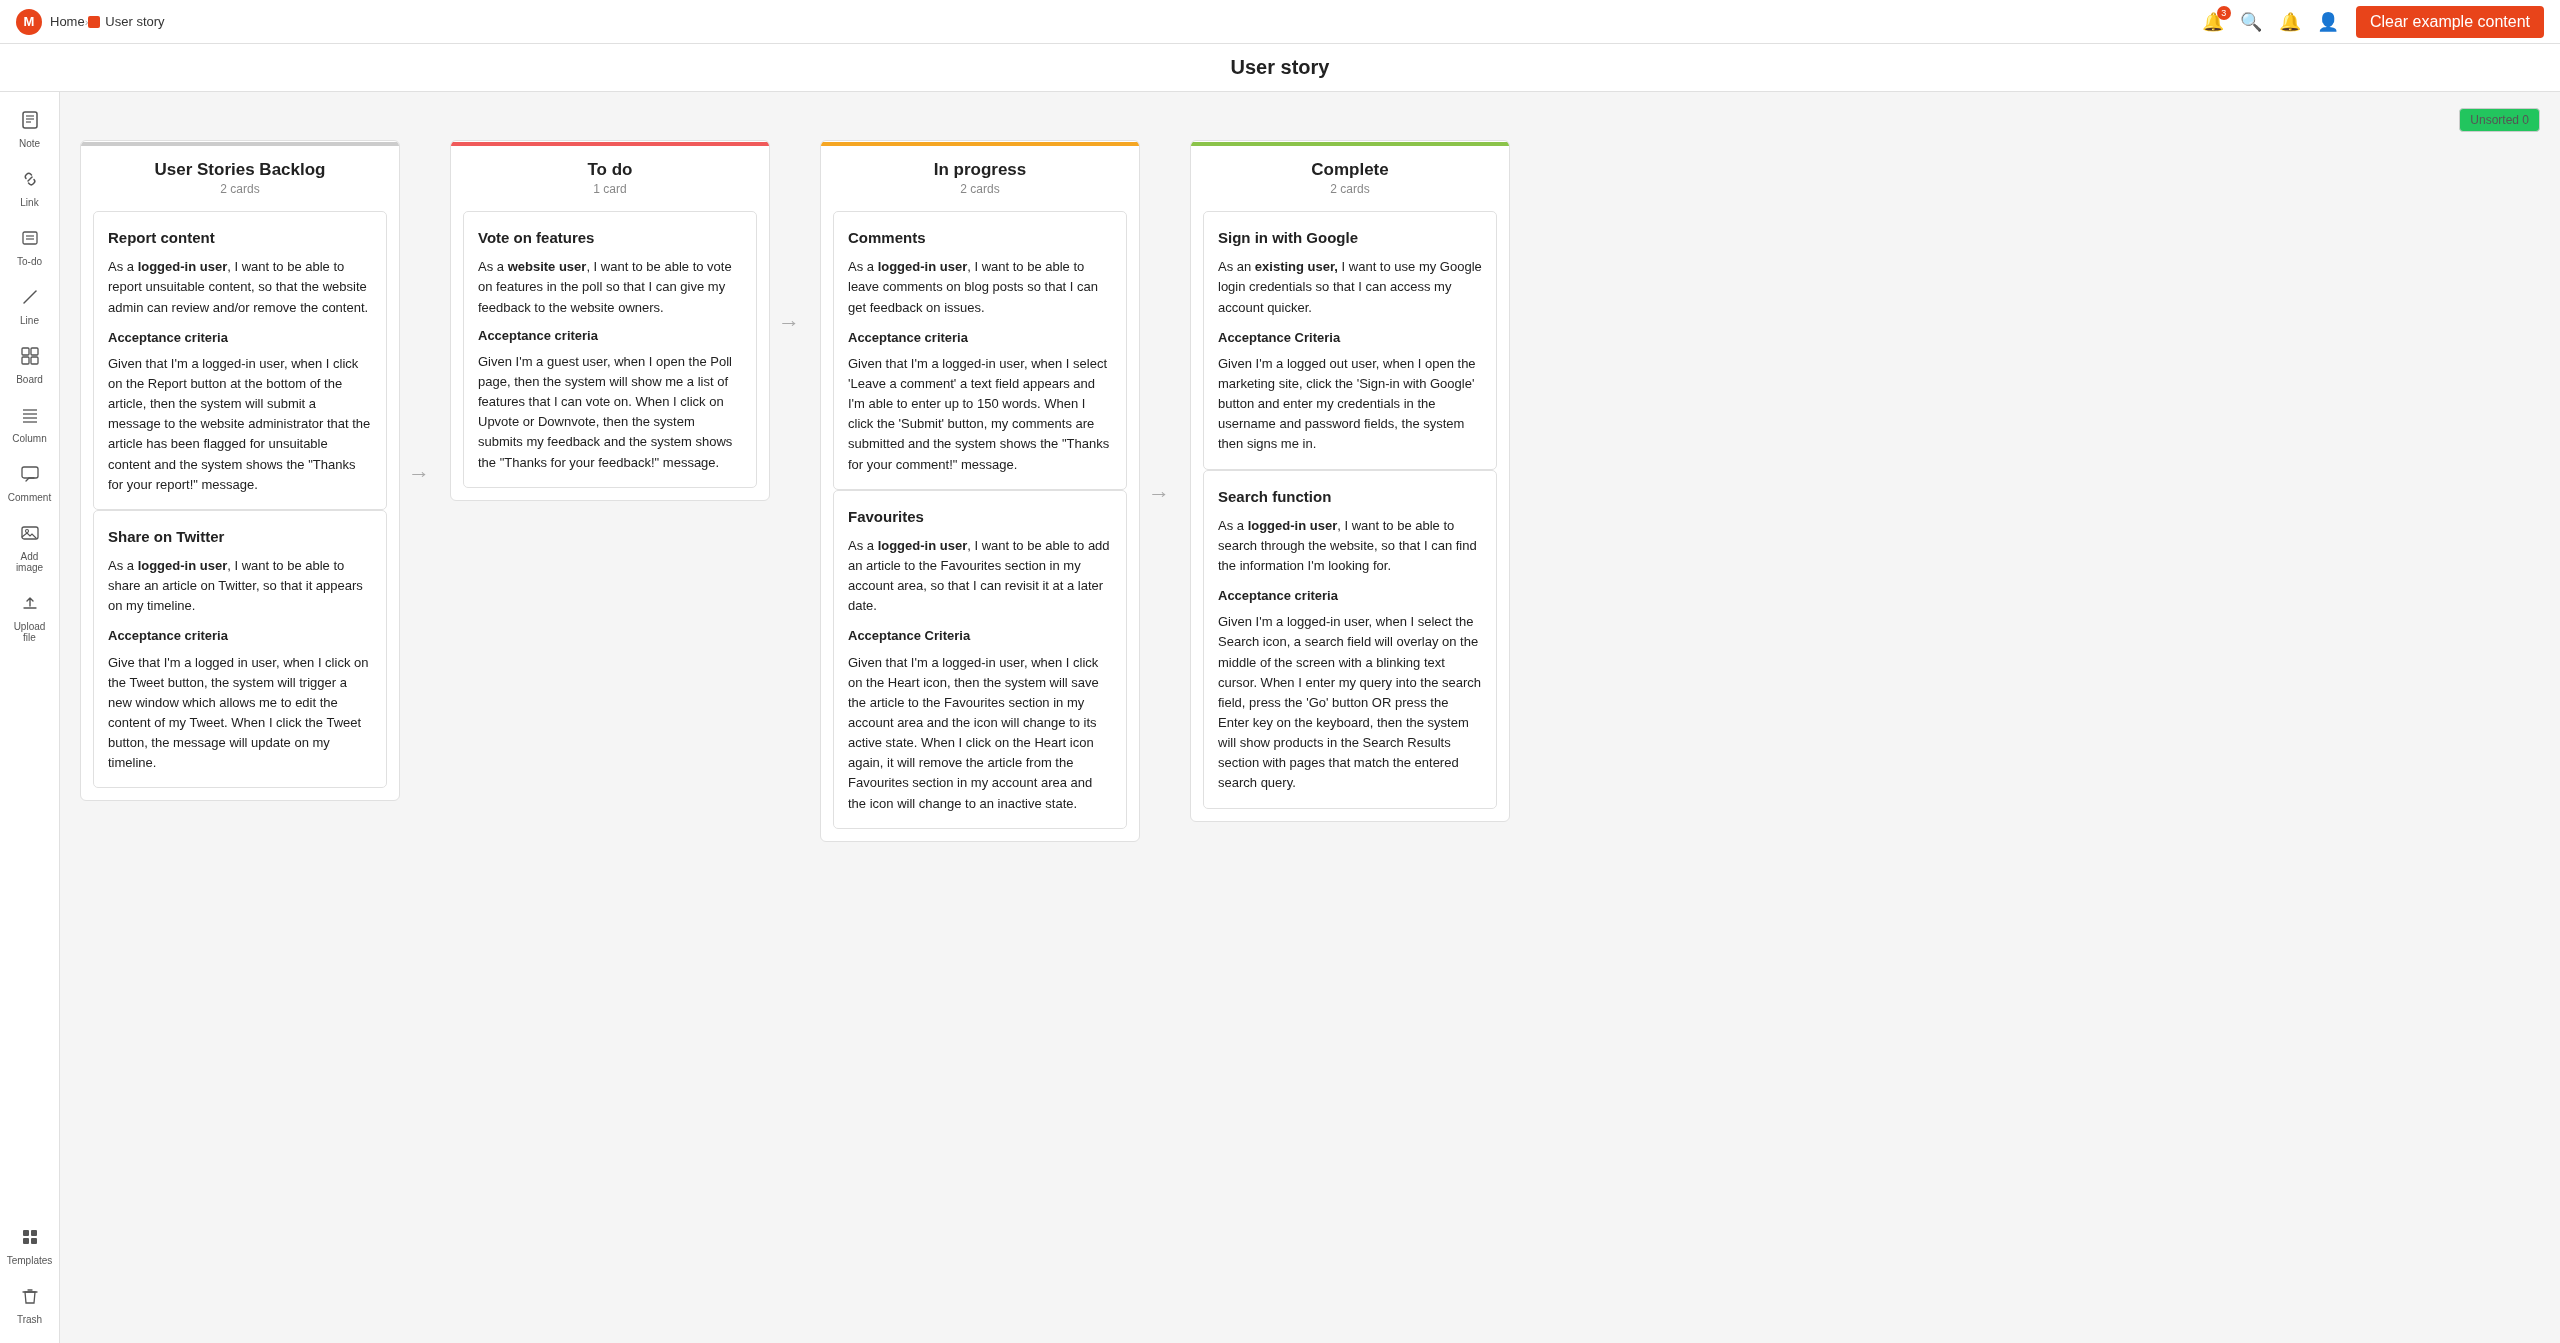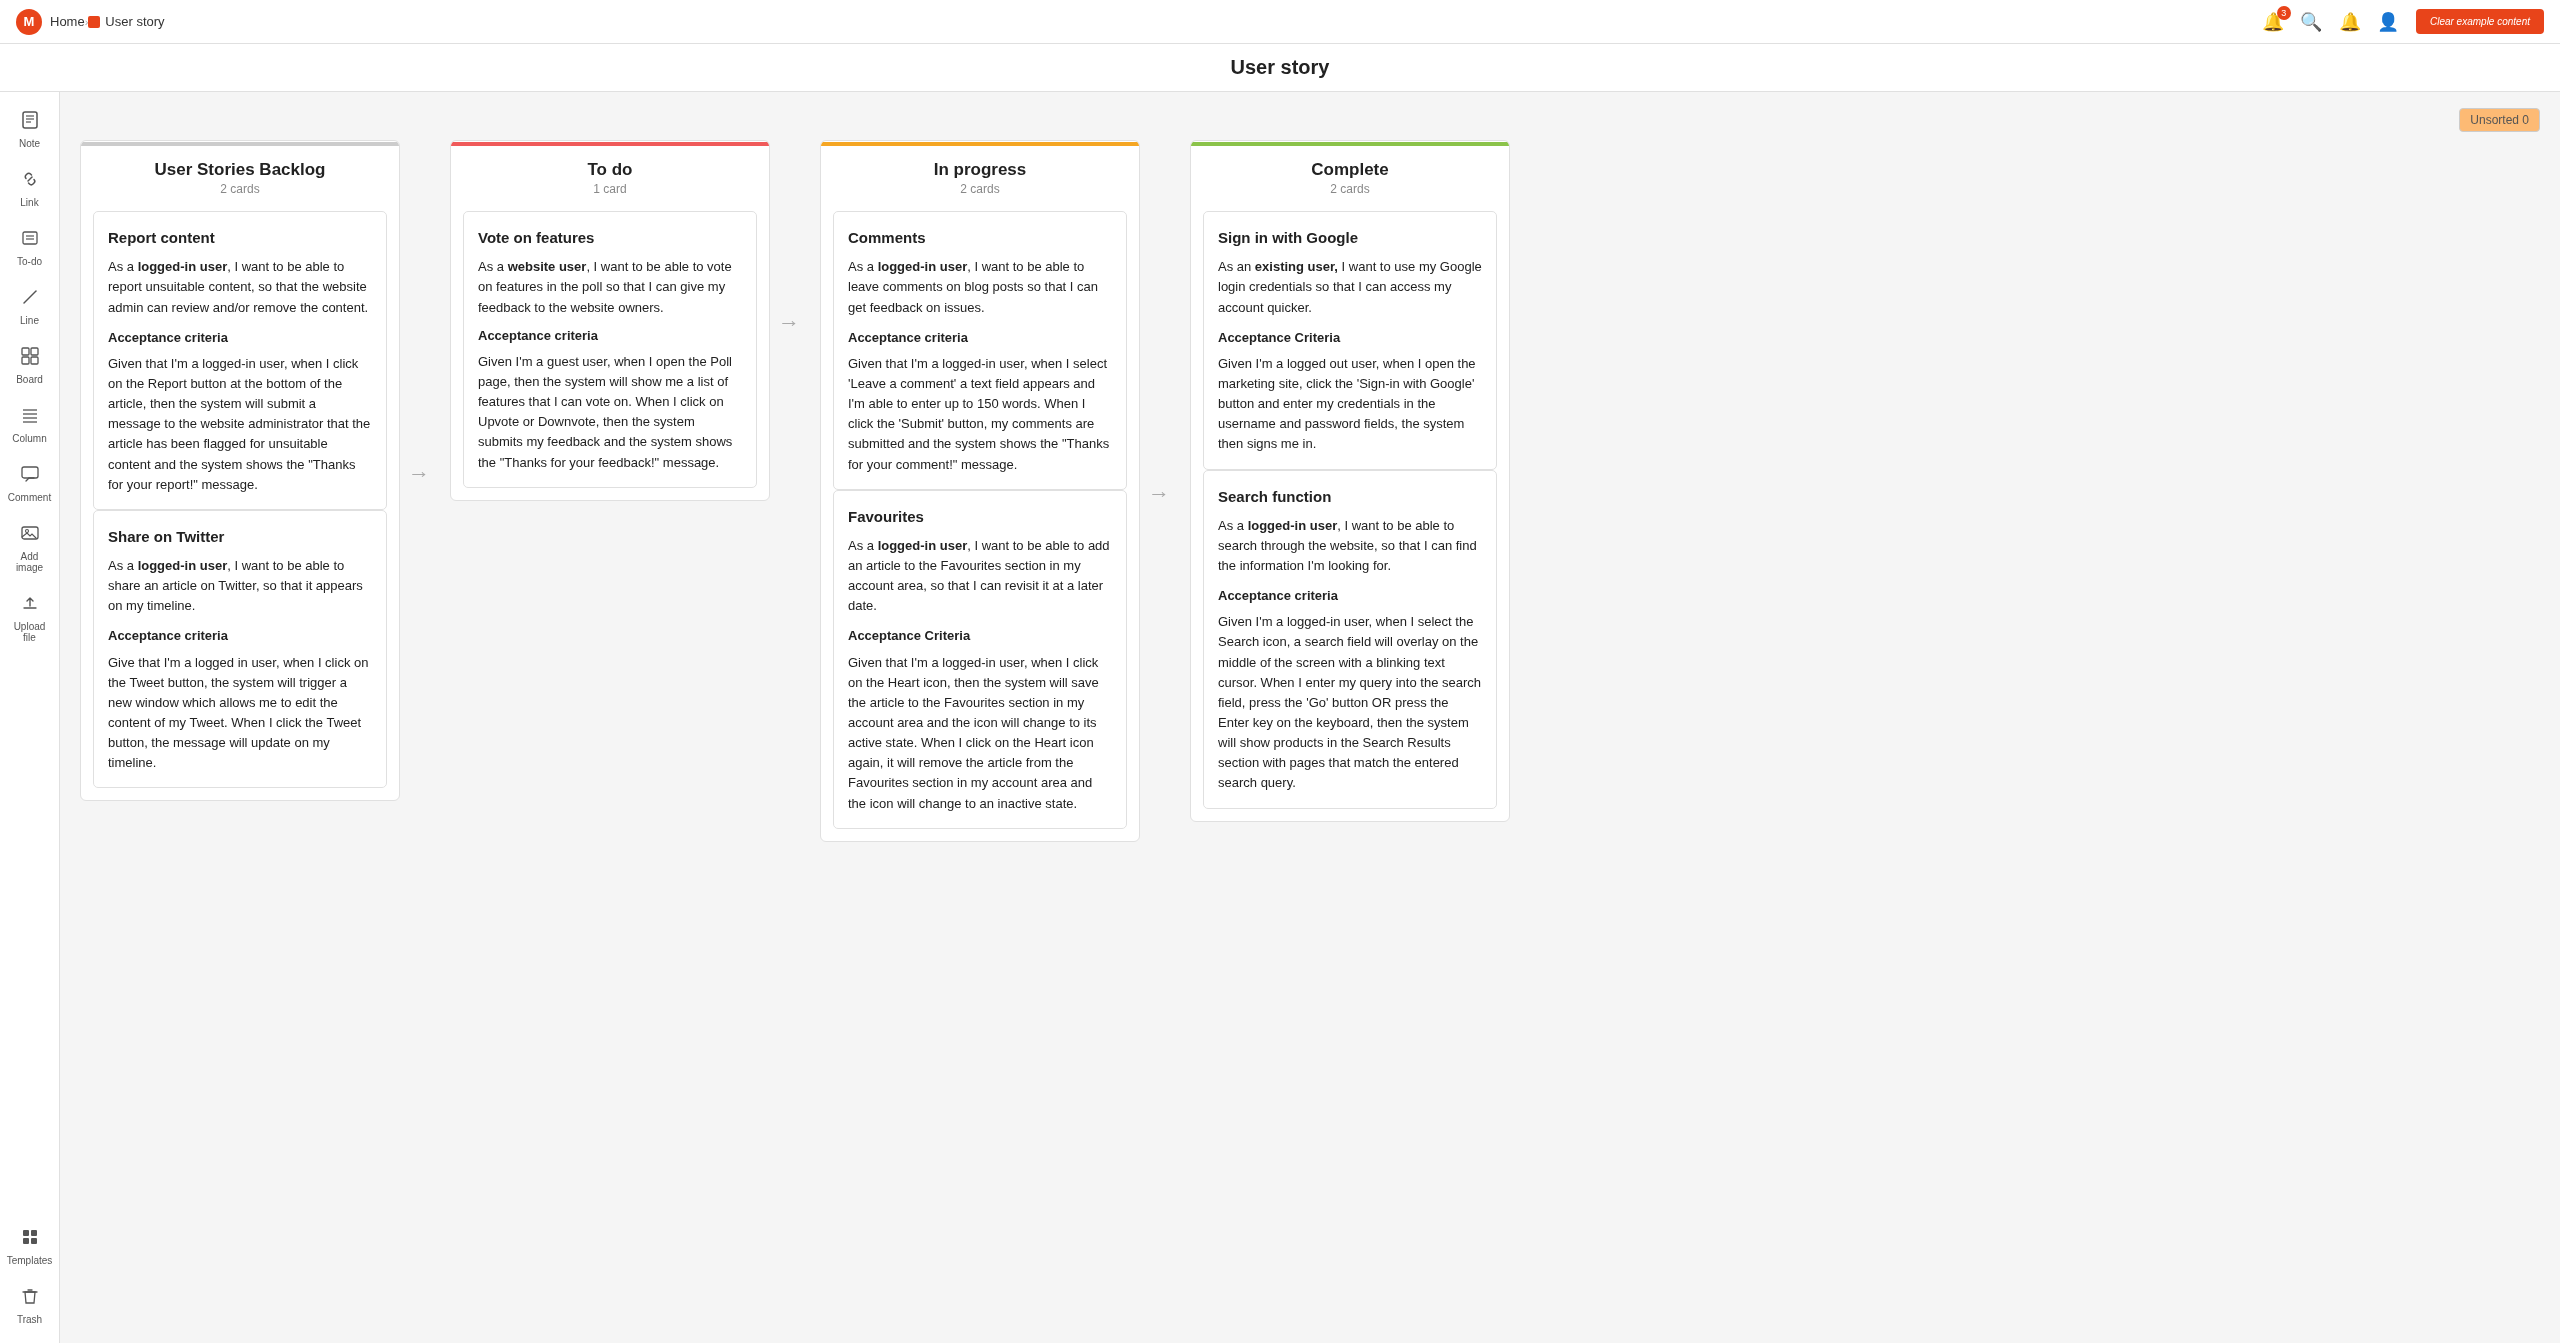--- a/index.html
+++ b/index.html
@@ -25,21 +25,21 @@
     .topbar-right { display: flex; align-items: center; gap: 16px; }
     .topbar-icon { cursor: pointer; color: #555; font-size: 18px; position: relative; }
     .badge {
       position: absolute; top: -5px; right: -6px;
       background: #e8441a; color: #fff; font-size: 9px;
       border-radius: 50%; width: 14px; height: 14px;
       display: flex; align-items: center; justify-content: center;
     }
     .clear-btn {
       background: #e8441a; color: #fff; border: none; border-radius: 4px;
-      padding: 7px 14px; font-size: 10px; cursor: pointer; font-weight: 500; font-style: italic;
+      padding: 7px 14px; font-size: 16px; cursor: pointer; font-weight: 500;
     }
 
     
     .titlebar {
       background: #fff; text-align: center; padding: 12px 0 12px 0;
       border-bottom: 1px solid #e0e0e0; flex-shrink: 0;
     }
     .titlebar h1 { font-size: 20px; font-weight: 600; color: #222; }
 
     
@@ -59,21 +59,21 @@
     .sidebar-icon { font-size: 18px; color: #555; }
     .sidebar-label { font-size: 10px; color: #555; text-align: center; }
     .sidebar-spacer { flex: 1; }
 
     
     .board-area { flex: 1; overflow-x: auto; overflow-y: hidden; padding: 16px 20px; }
     .board-header-row {
       display: flex; justify-content: flex-end; margin-bottom: 8px;
     }
     .unsorted-btn {
-      border: 1px solid #ccc; background: #fdba74; border-radius: 4px;
+      border: 1px solid #ccc; background: #22c55e; border-radius: 4px;
       padding: 4px 10px; font-size: 12px; color: #555; cursor: pointer; text-align: center;
     }
     .board-columns { display: flex; gap: 20px; height: calc(100vh - 180px); align-items: flex-start; }
     .column-wrapper { display: flex; align-items: center; gap: 8px; flex-shrink: 0; }
     .arrow { font-size: 22px; color: #aaa; flex-shrink: 0; }
 
     
     .column {
       width: 320px; background: #fff; border-radius: 6px;
       border: 1px solid #e0e0e0; overflow-y: auto;

